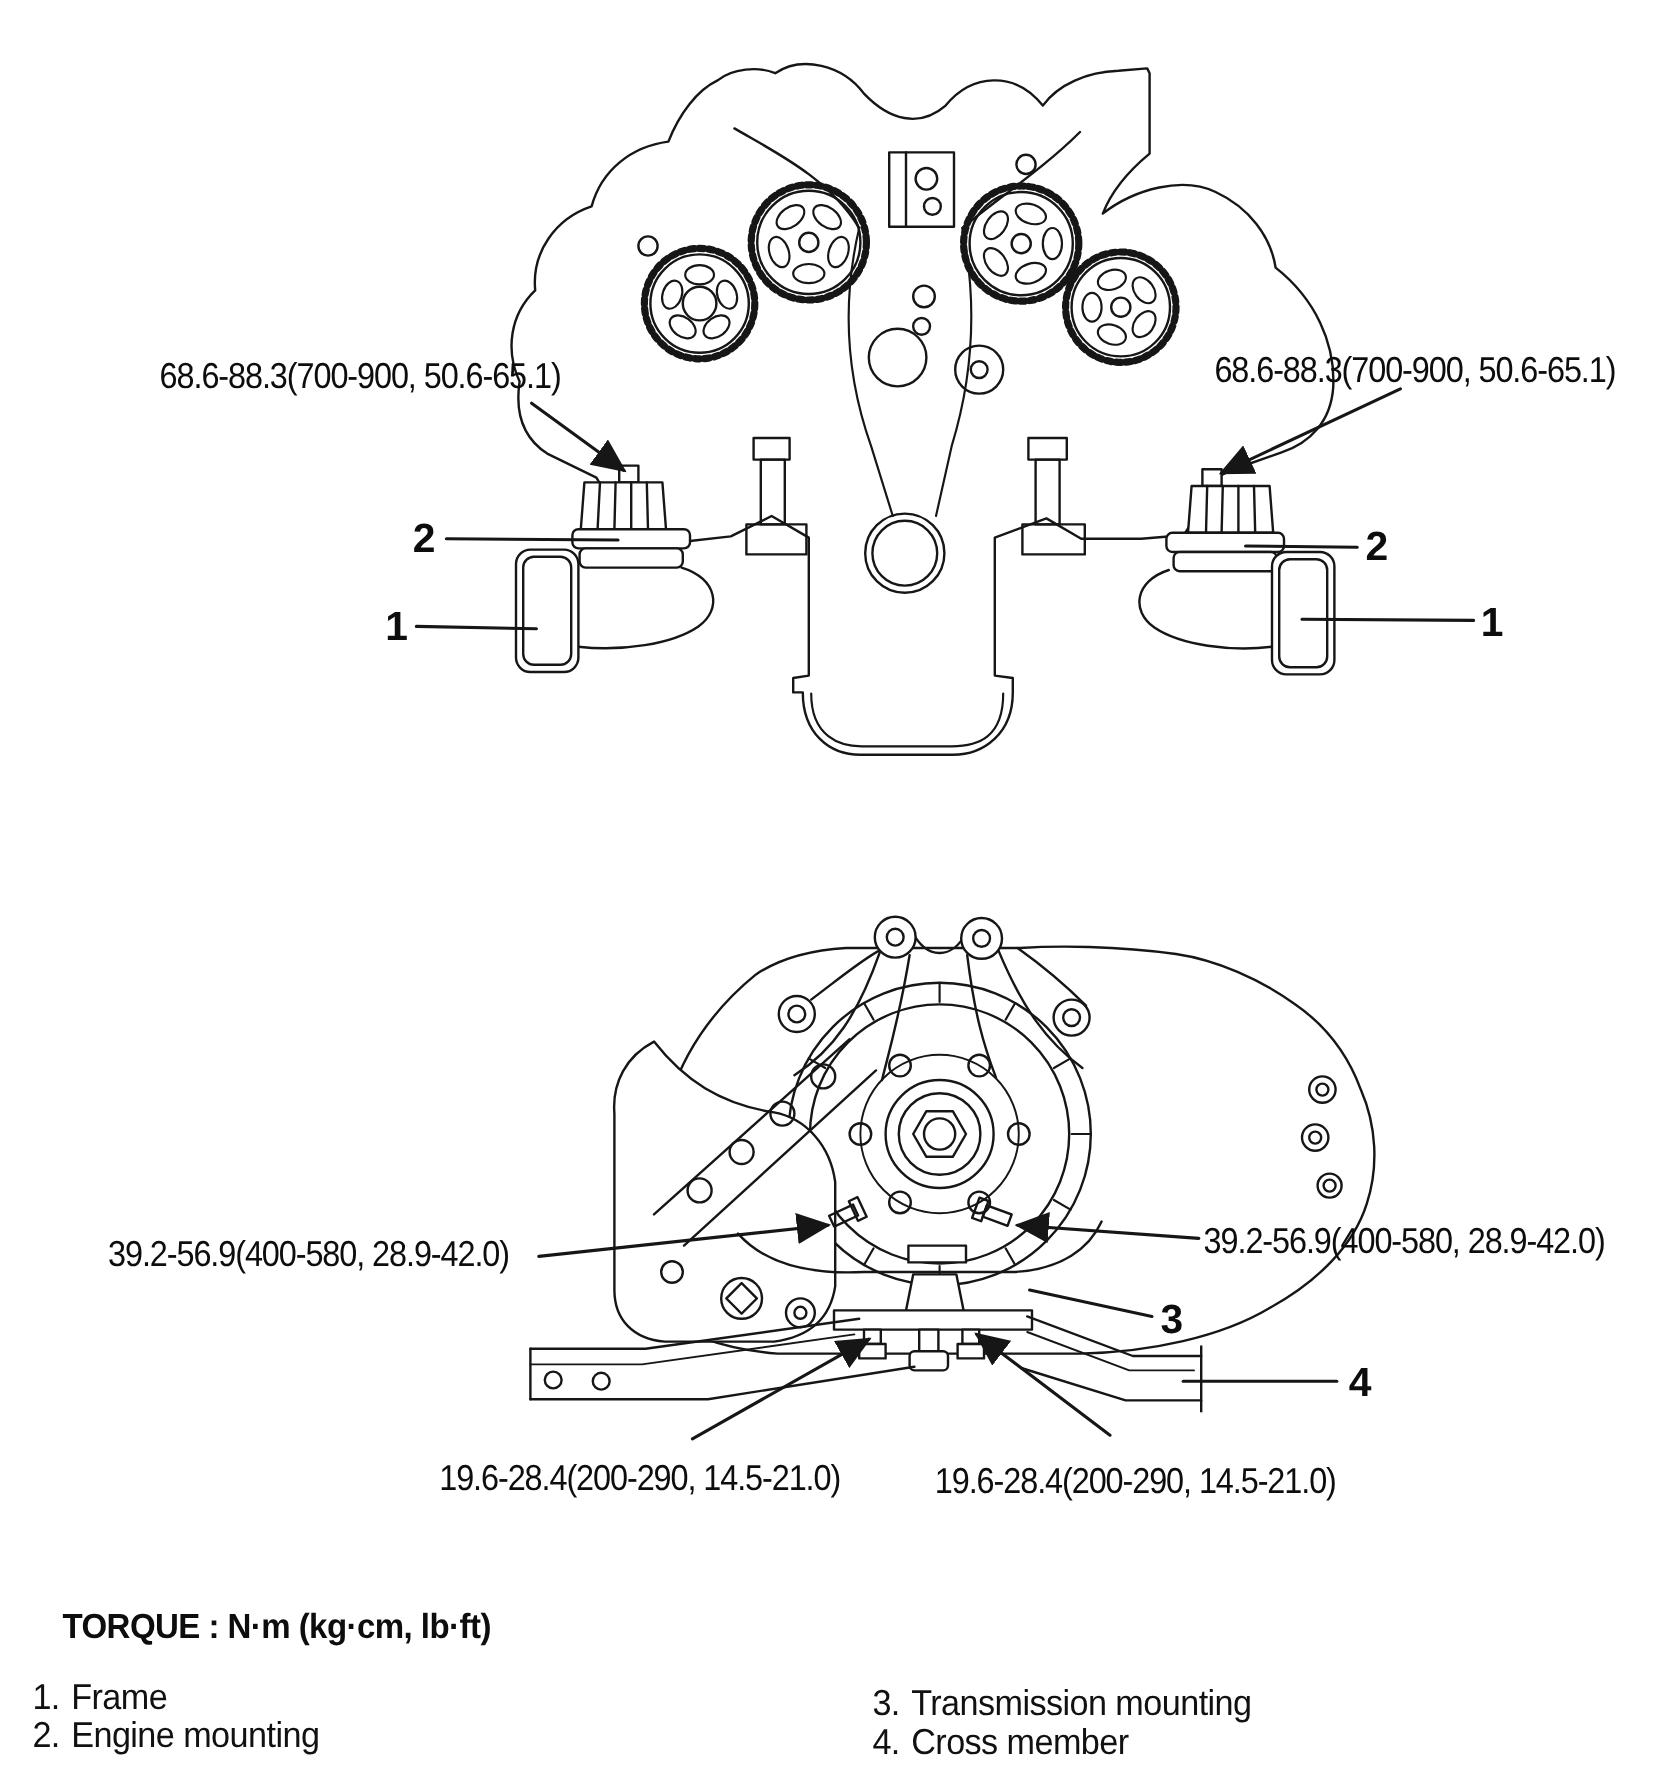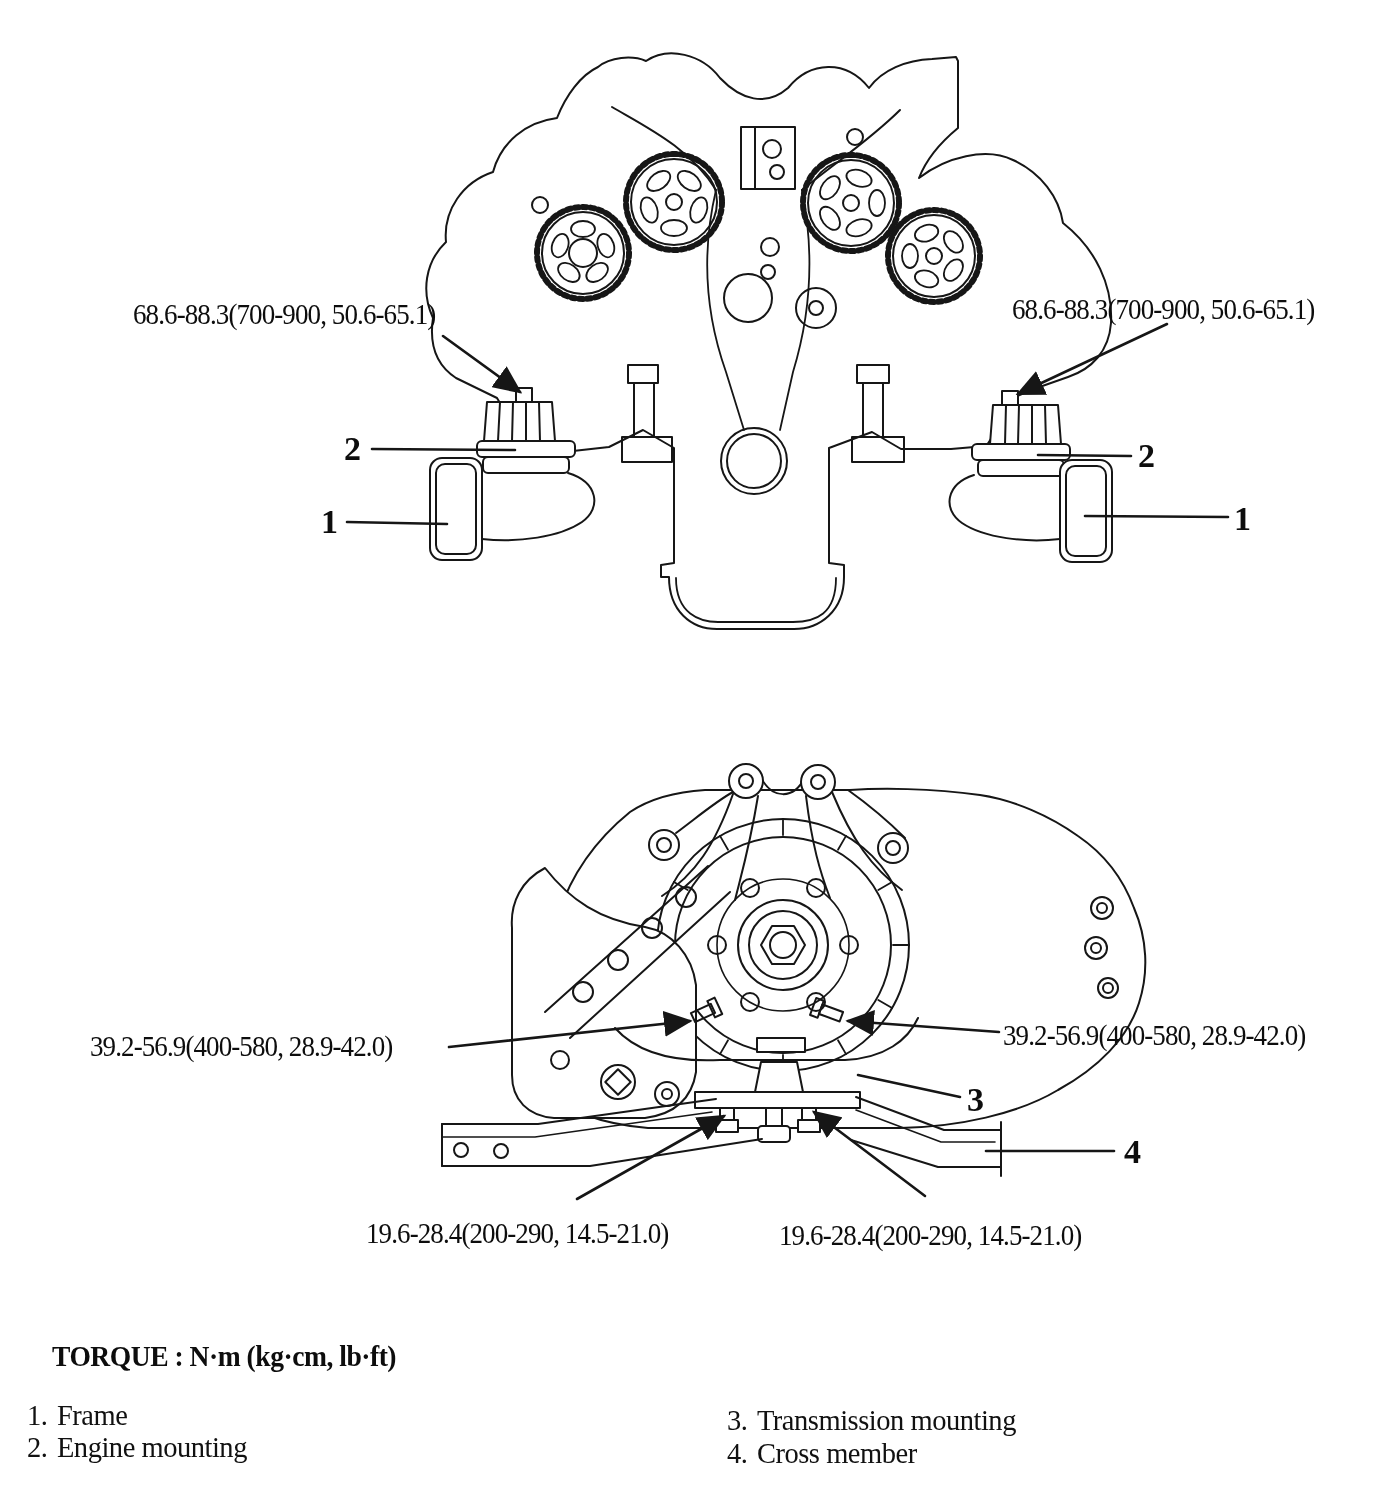--- a/index.html
+++ b/index.html
@@ -1,20 +1,20 @@
 <!DOCTYPE html>
 <html><head>
 <meta charset="utf-8">
 <style>
   html,body{margin:0;padding:0;background:#ffffff;}
   #page{
     position:relative;
     width:1392px;height:1486px;
     background:#ffffff;
-    font-family:Liberation Serif, serif;
+    font-family:Liberation Sans, sans-serif;
     color:#111;
     overflow:hidden;
   }
   svg{position:absolute;left:0;top:0;}
   .lbl{
     position:absolute;
     white-space:nowrap;
     color:#0d0d0d;
     transform-origin:left top;
   }

